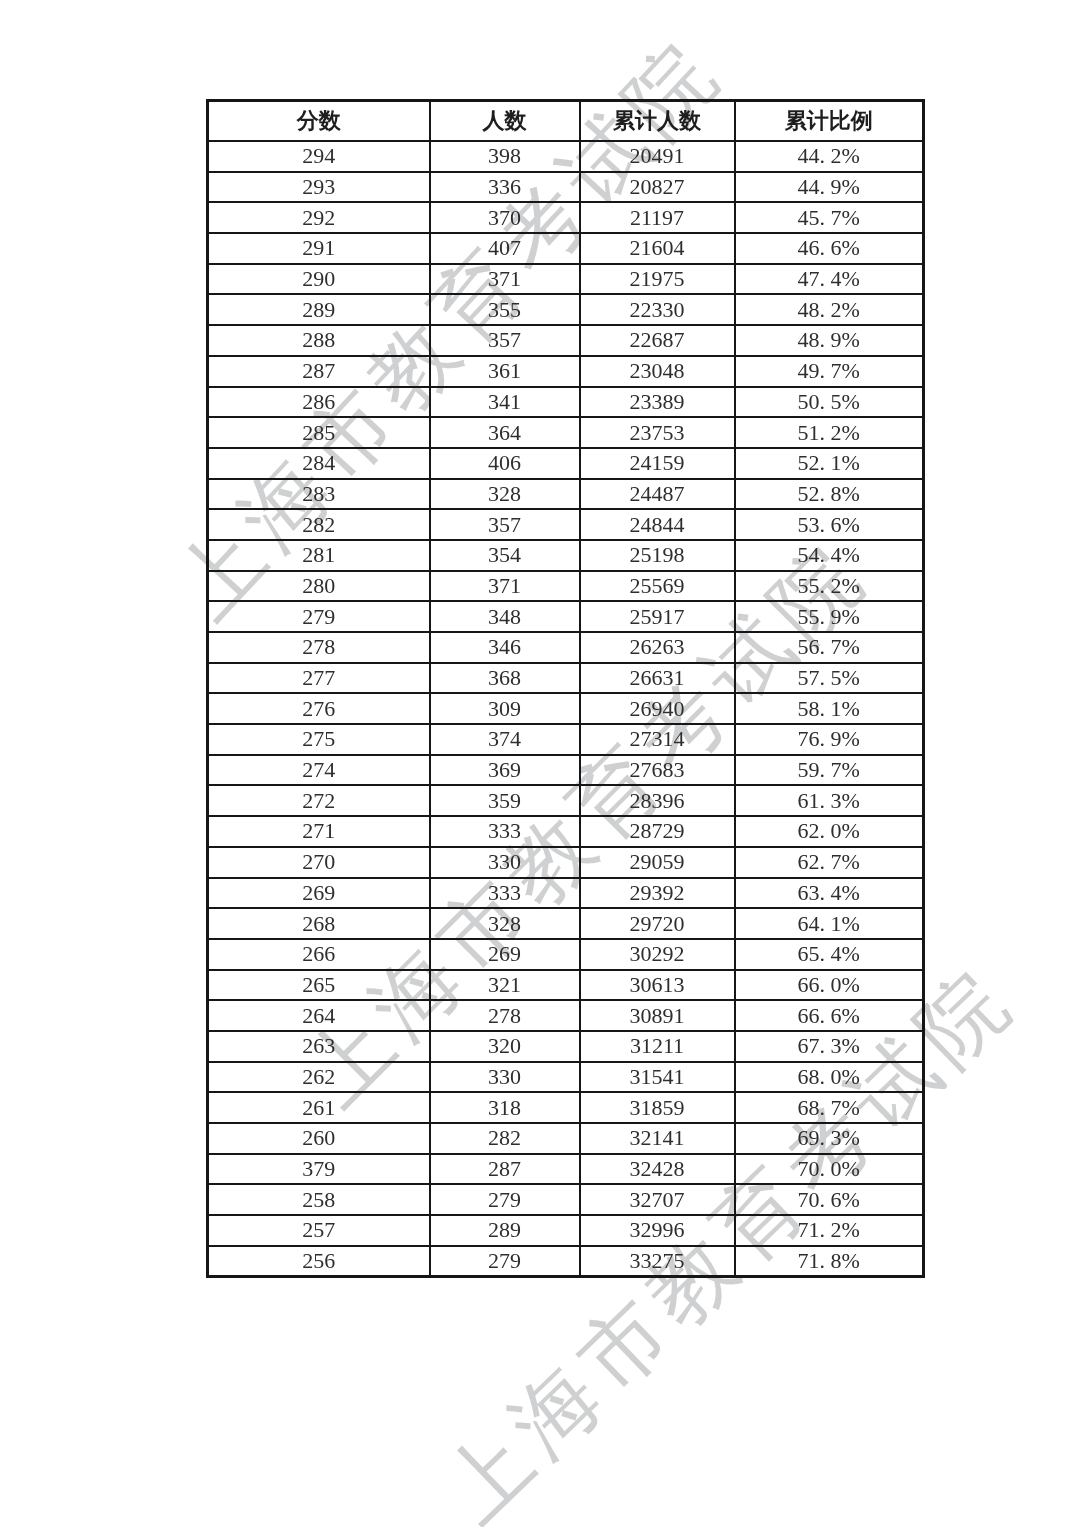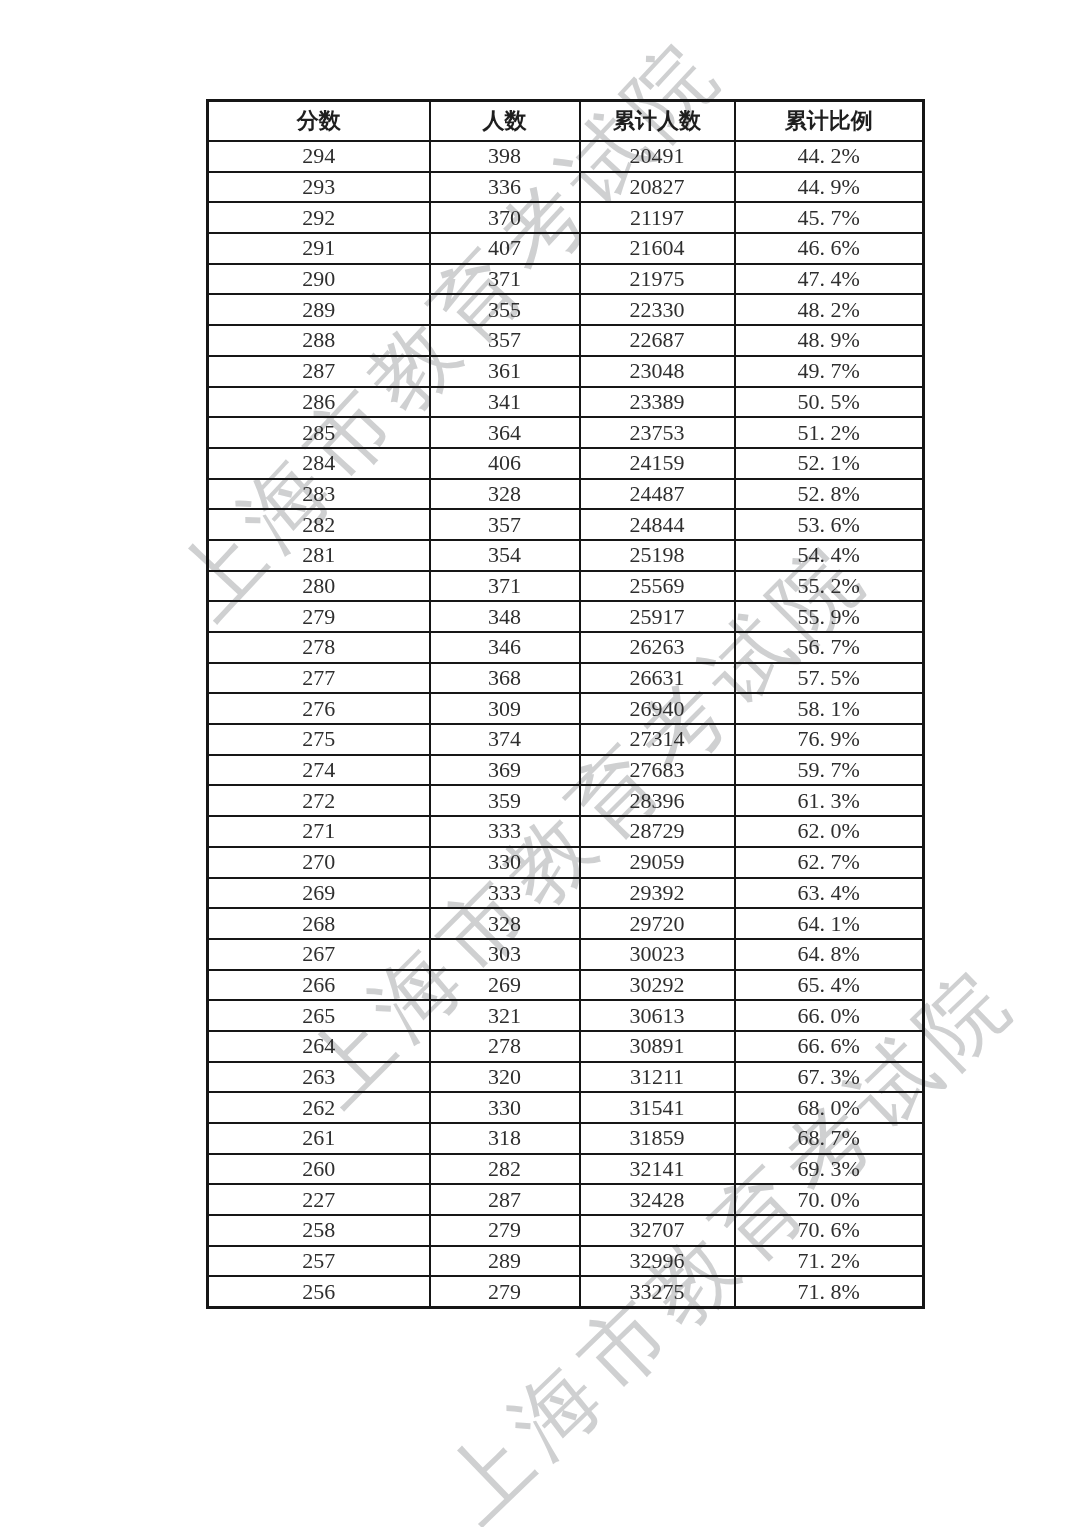--- a/index.html
+++ b/index.html
@@ -242,26 +242,20 @@
           <td>29392</td>
           <td>63. 4%</td>
         </tr>
         <tr>
           <td>268</td>
           <td>328</td>
           <td>29720</td>
           <td>64. 1%</td>
         </tr>
         <tr>
-          <td>267</td>
-          <td>303</td>
-          <td>30023</td>
-          <td>64. 8%</td>
-        </tr>
-        <tr>
           <td>266</td>
           <td>269</td>
           <td>30292</td>
           <td>65. 4%</td>
         </tr>
         <tr>
           <td>265</td>
           <td>321</td>
           <td>30613</td>
           <td>66. 0%</td>
@@ -290,21 +284,21 @@
           <td>31859</td>
           <td>68. 7%</td>
         </tr>
         <tr>
           <td>260</td>
           <td>282</td>
           <td>32141</td>
           <td>69. 3%</td>
         </tr>
         <tr>
-          <td>227</td>
+          <td>379</td>
           <td>287</td>
           <td>32428</td>
           <td>70. 0%</td>
         </tr>
         <tr>
           <td>258</td>
           <td>279</td>
           <td>32707</td>
           <td>70. 6%</td>
         </tr>

